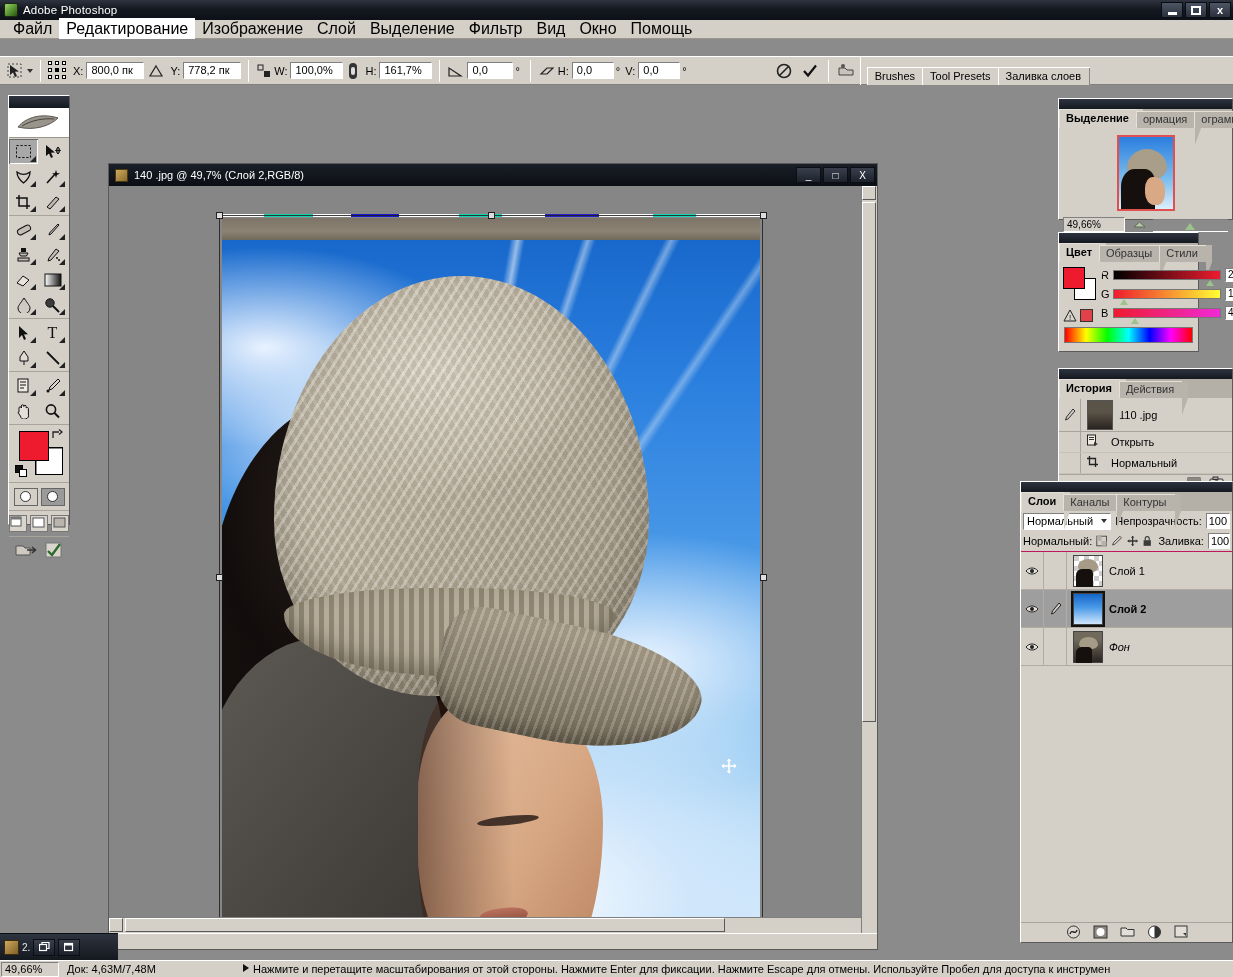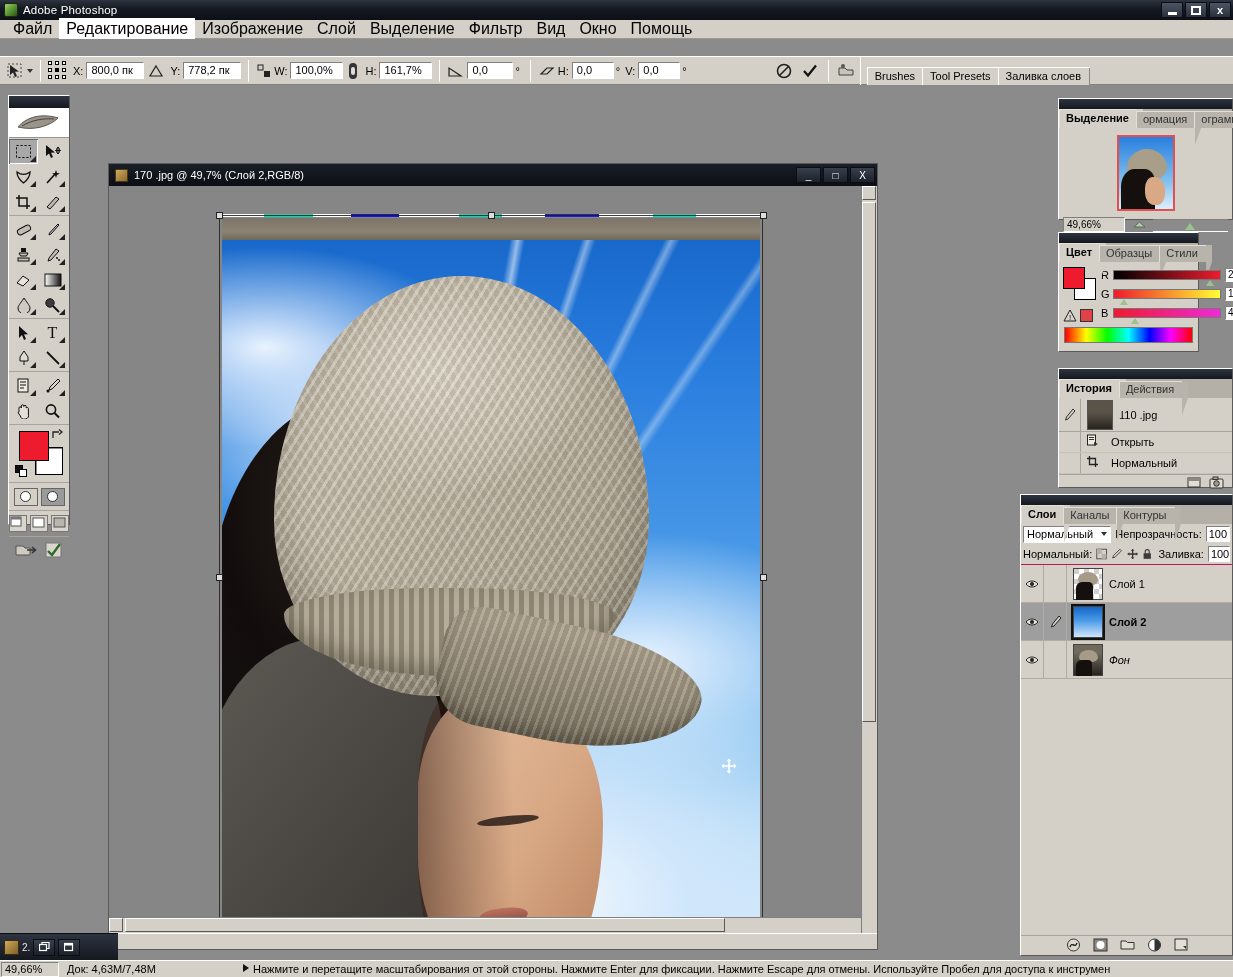--- a/index.html
+++ b/index.html
@@ -695,21 +695,21 @@
         <rect x="2" y="2" width="15" height="14" fill="#d9d4cc" stroke="#777"></rect>
         <path d="M4 10 L8 14 L16 3" fill="none" stroke="#2a6a2a" stroke-width="2.4"></path>
       </svg>
     </div>
   </div>
 </div>
 
 <div id="docwin">
   <div id="doc-title">
     <div id="doc-icon"></div>
-    <span>170  .jpg @ 49,7% (Слой 2,RGB/8)</span>
+    <span>140  .jpg @ 49,7% (Слой 2,RGB/8)</span>
     <div id="doc-winbtns">
       <div class="dwb">_</div>
       <div class="dwb">□</div>
       <div class="dwb">X</div>
     </div>
   </div>
 
   <div id="doc-canvasarea">
     <div id="canvas">
       <div id="photo-bg"></div>
@@ -884,21 +884,21 @@
     <div>
       <svg width="15" height="13" viewBox="0 0 15 13">
         <rect x="1" y="3" width="13" height="9" rx="1" fill="#e2ded6" stroke="#333"></rect>
         <rect x="4" y="1" width="5" height="2.5" fill="#b0aba3" stroke="#333"></rect>
         <circle cx="7.5" cy="7.5" r="2.8" fill="#9b968e" stroke="#333"></circle>
       </svg>
     </div>
   </div>
 </div>
 
-<div class="palette" id="pal-layers" style="left:1020px;top:494px;width:213px;height:462px">
+<div class="palette" id="pal-layers" style="left:1020px;top:481px;width:213px;height:462px">
   <div class="pal-grip"></div>
   <div class="pal-tabs">
     <div class="pal-tab active">Слои</div>
     <div class="pal-tab">Каналы</div>
     <div class="pal-tab">Контуры</div>
   </div>
 
   <div class="lay-opt-row">
     <div class="combo" style="width:96px">
       <span>Нормальный</span>

